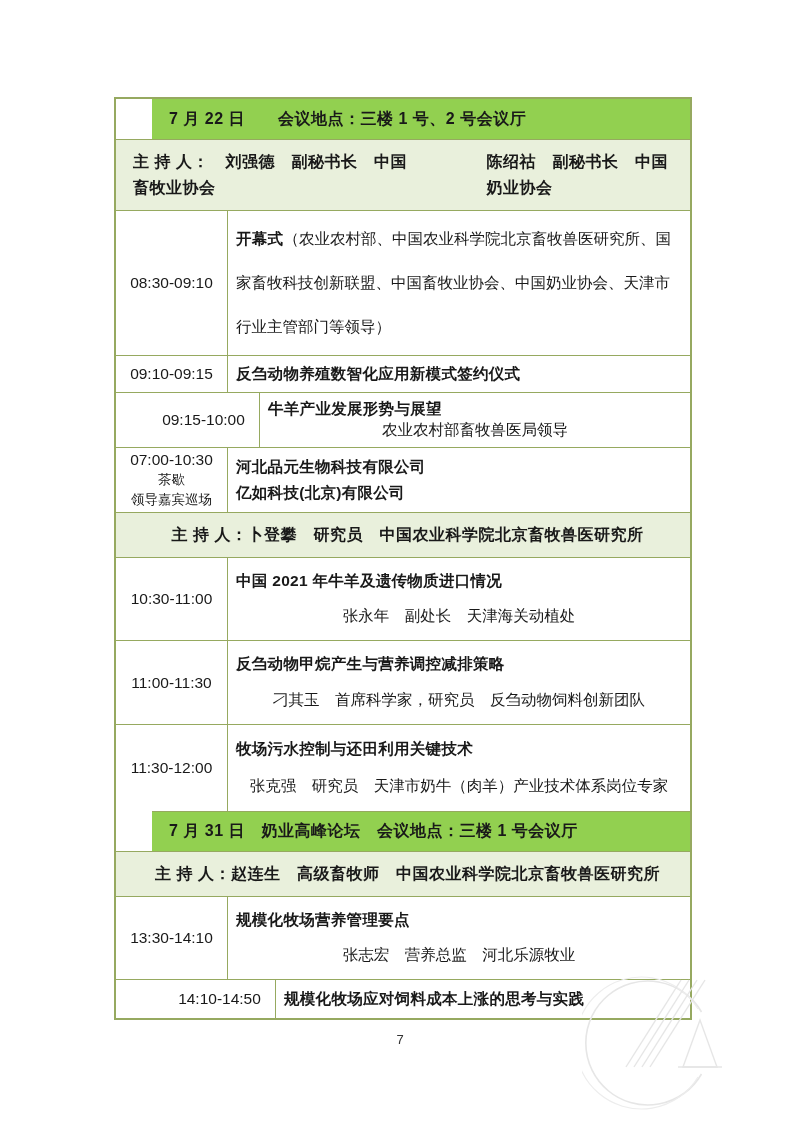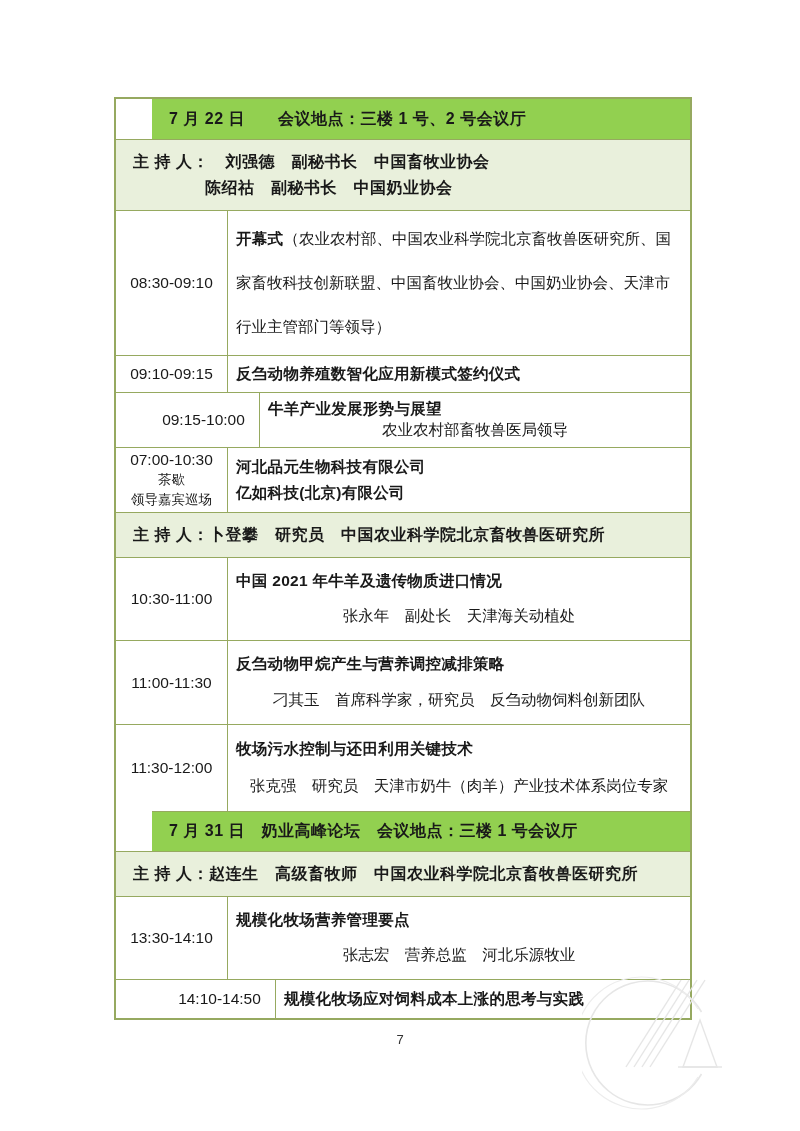--- a/index.html
+++ b/index.html
@@ -14,21 +14,21 @@
   .row { display:flex; min-height:38px; }
   .row + .row { border-top:1.5px solid #96a960; }
 
   .row.header {
     background:#92d050; align-items:center;
     font-weight:bold; font-size:16px; padding:8px 0 8px 17px; min-height:40px;
     letter-spacing:0.5px;
     margin-left:36px;
   }
   .row.host {
-    background:#e9f0dc; flex-direction:column; justify-content:center;
+    background:#e9f0dc; flex-direction:row; justify-content:center;
     font-weight:bold; font-size:16px; padding:9px 8px 9px 17px;
     letter-spacing:0.5px; line-height:26px;
   }
   .row.host .line2 { margin-left:72px; }
 
   .row.session { background:#ffffff; }
   .time {
     width:111px; flex:0 0 111px; display:flex; flex-direction:column;
     justify-content:center; align-items:center; text-align:center;
     font-size:15.5px; line-height:20px; padding:2px;

